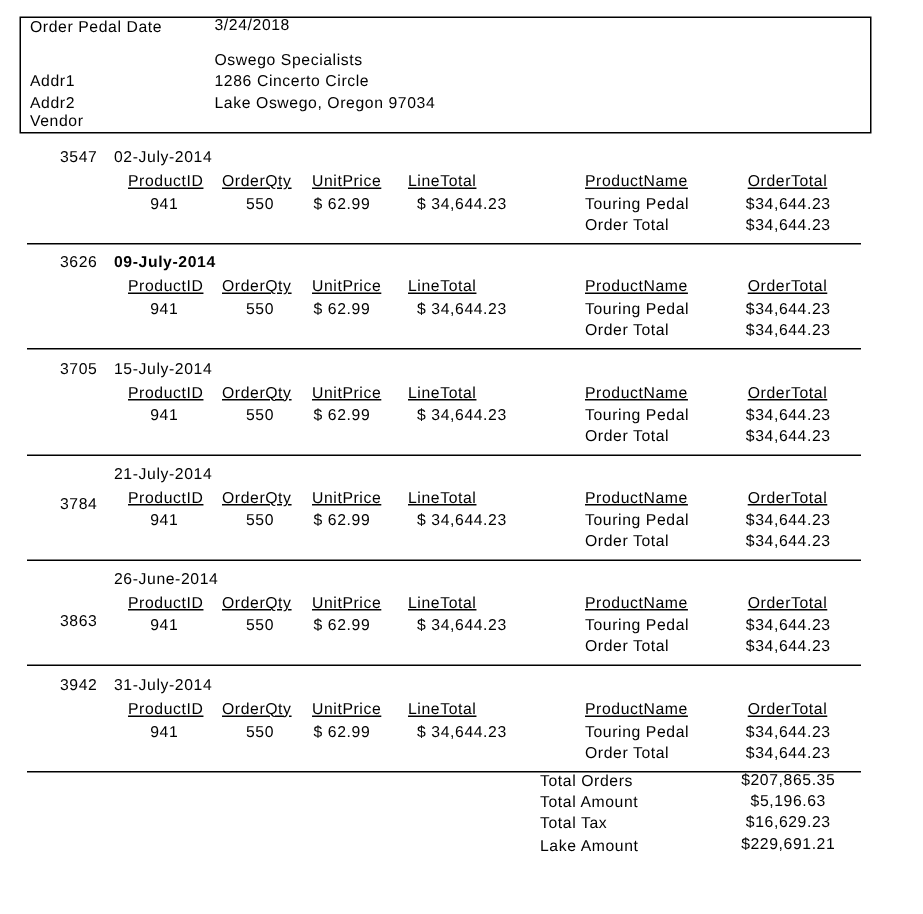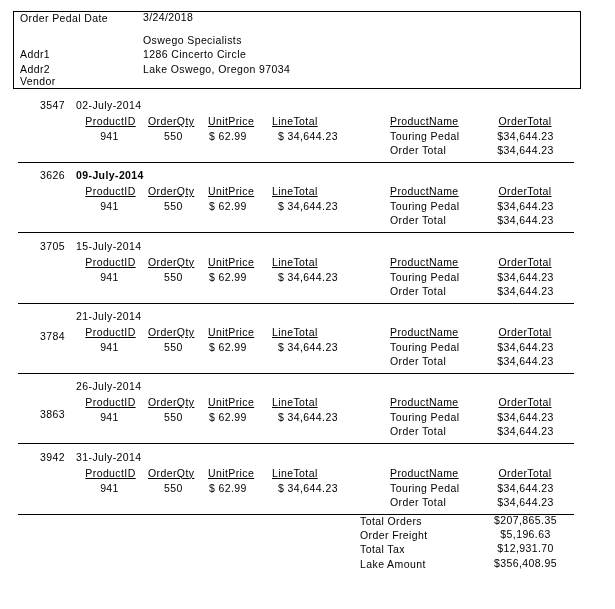--- a/index.html
+++ b/index.html
@@ -118,21 +118,21 @@
     <div class="abs r" style="left:480px;top:31px;width:91px;">$34,644.23</div>
 
     <div class="abs" style="left:390px;top:45px;">Order Total</div>
     <div class="abs r" style="left:480px;top:45px;width:91px;">$34,644.23</div>
 
     <div class="sep" style="top:63px;"></div>
   </div>
 
   <div class="order" style="top: 380.2px;">
     <div class="abs" style="left:40px;top:0px;margin-top:28px;">3863</div>
-    <div class="abs" style="left:76px;top:0px;">26-July-2014</div>
+    <div class="abs" style="left:76px;top:0px;">26-June-2014</div>
 
     <div class="abs u r" style="left:80px;top:16px;width:61px;">ProductID</div>
     <div class="abs u" style="left:148px;top:16px;">OrderQty</div>
     <div class="abs u" style="left:208px;top:16px;">UnitPrice</div>
     <div class="abs u c" style="left:272px;top:16px;width:80px;">LineTotal</div>
     <div class="abs u" style="left:390px;top:16px;">ProductName</div>
     <div class="abs u r" style="left:480px;top:16px;width:90px;">OrderTotal</div>
 
     <div class="abs r" style="left:80px;top:31px;width:59px;">941</div>
     <div class="abs" style="left:164px;top:31px;">550</div>
@@ -167,18 +167,18 @@
 
     <div class="abs" style="left:390px;top:45px;">Order Total</div>
     <div class="abs r" style="left:480px;top:45px;width:91px;">$34,644.23</div>
 
     <div class="sep" style="top:63px;"></div>
   </div>
 </div>
 
 <div class="abs" style="left:360px;top:515px;">Total Orders</div>
 <div class="abs r" style="left:480px;top:514px;width:91px;">$207,865.35</div>
-<div class="abs" style="left:360px;top:529px;">Order Freight</div>
+<div class="abs" style="left:360px;top:529px;">Total Amount</div>
 <div class="abs r" style="left:480px;top:528px;width:91px;">$5,196.63</div>
 <div class="abs" style="left:360px;top:543px;">Total Tax</div>
-<div class="abs r" style="left:480px;top:542px;width:91px;">$12,931.70</div>
+<div class="abs r" style="left:480px;top:542px;width:91px;">$16,629.23</div>
 <div class="abs" style="left:360px;top:558px;">Lake Amount</div>
-<div class="abs r" style="left:480px;top:557px;width:91px;">$356,408.95</div>
+<div class="abs r" style="left:480px;top:557px;width:91px;">$229,691.21</div>
 
 </body></html>

